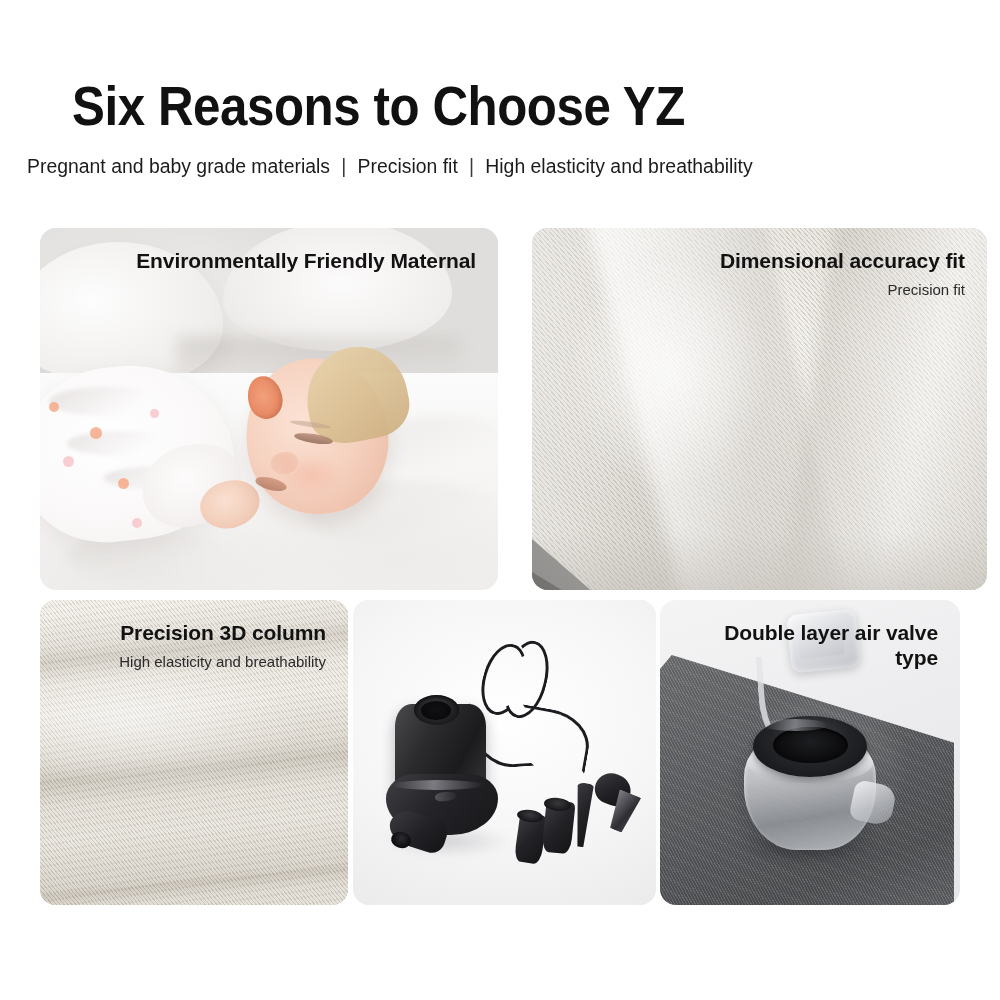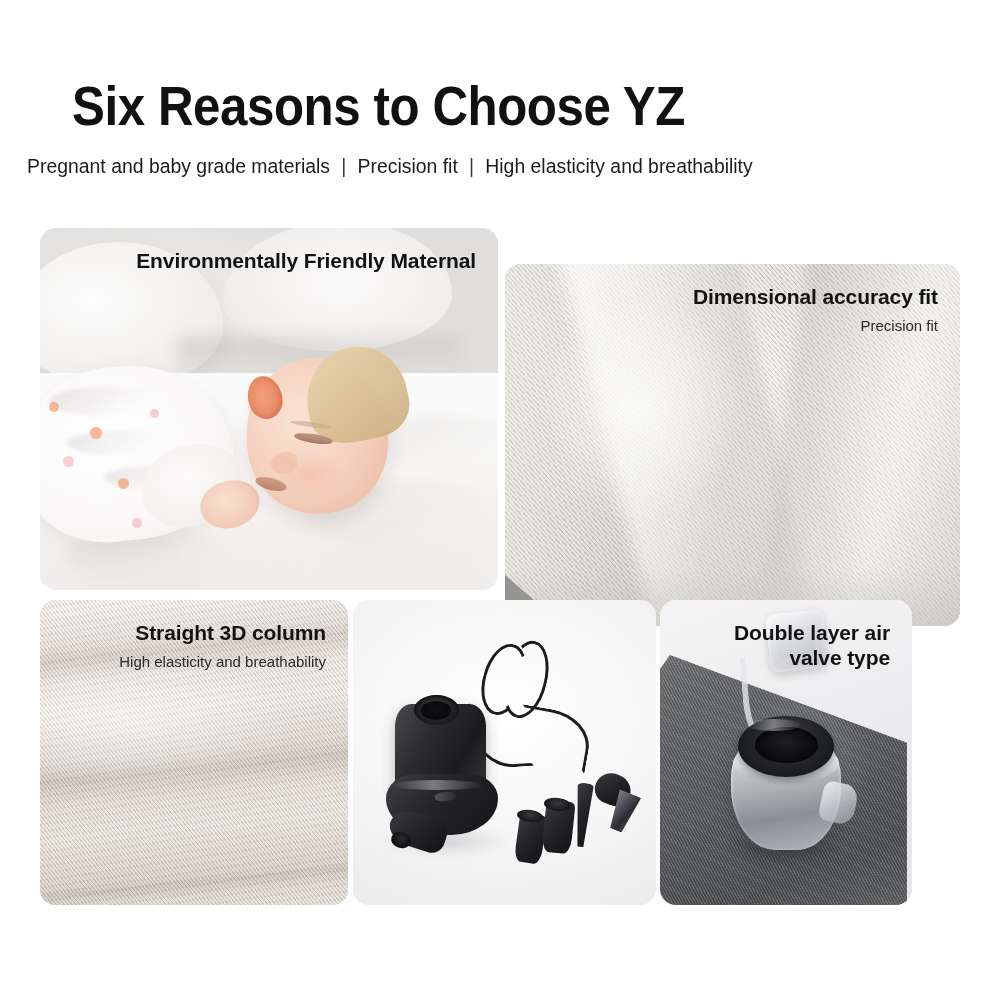--- a/index.html
+++ b/index.html
@@ -213,21 +213,21 @@
   .pj-dot.orange { background: #f7a07a; }
   .pj-dot.pink   { background: #f6bfc6; }
   .pj-dot.mint   { background: #b8ddd0; }
   .pj-crease {
     position: absolute; border-radius: 50%;
     background: linear-gradient(140deg, rgba(205,198,196,0.45), rgba(255,255,255,0) 72%);
     filter: blur(2px);
   }
 
   
-  #card-fit { left: 505px; top: 228px; width: 455px; height: 362px; margin-top: 36px; }
+  #card-fit { left: 532px; top: 228px; width: 455px; height: 362px; }
   .twill-scene { position: absolute; inset: 0; background: #dfdcd6; }
   .twill-base {
     position: absolute; inset: 0;
     background:
       radial-gradient(ellipse 70% 60% at 62% 30%, #efece6 0%, #e4e0d9 55%, #d8d4cc 100%),
       linear-gradient(135deg, #e8e5df 0%, #ddd9d2 60%, #d2cec6 100%);
   }
   .twill-weave {
     position: absolute; inset: -20%;
     background-image: repeating-linear-gradient(
@@ -420,21 +420,21 @@
     clip-path: polygon(12% 0%, 88% 0%, 70% 100%, 30% 100%);
   }
   .pump-shadow {
     position: absolute; left: 10%; top: 74%; width: 42%; height: 10%;
     border-radius: 50%;
     background: radial-gradient(ellipse at 50% 50%, rgba(90,90,96,0.24), rgba(255,255,255,0) 72%);
     filter: blur(5px);
   }
 
   
-  #card-valve { left: 660px; top: 600px; width: 252px; height: 305px; }
+  #card-valve { left: 660px; top: 600px; width: 300px; height: 305px; }
   .valve-scene {
     position: absolute; inset: 0;
     background: linear-gradient(160deg, #f4f4f5 0%, #ececee 50%, #e6e6e8 100%);
   }
   .valve-fabric {
     position: absolute; left: -14%; top: 18%; width: 112%; height: 96%;
     background: linear-gradient(158deg, #6f7173 0%, #5c5e61 40%, #4e5053 72%, #67696c 100%);
     clip-path: polygon(16% 0%, 100% 30%, 100% 100%, 0% 100%, 0% 22%);
   }
   .valve-fabric-weave {
@@ -599,21 +599,21 @@
         <div class="cord-base"></div>
         <div class="cord-roll r1"></div>
         <div class="cord-roll r2"></div>
         <div class="cord-roll r3"></div>
         <div class="cord-roll r4"></div>
         <div class="cord-weave"></div>
         <div class="cord-shade"></div>
       </div>
     </div>
     <div class="card-caption cap-right">
-      <p class="card-title">Straight 3D column</p>
+      <p class="card-title">Precision 3D column</p>
       <p class="card-sub">High elasticity and breathability</p>
     </div>
   </div>
 
   <div class="card" id="card-pump">
     <div class="card-media">
       <div class="pump-scene">
         <div class="pump-shadow"></div>
         <div class="pump-cord cord-loop-1"></div>
         <div class="pump-cord cord-loop-2"></div>

